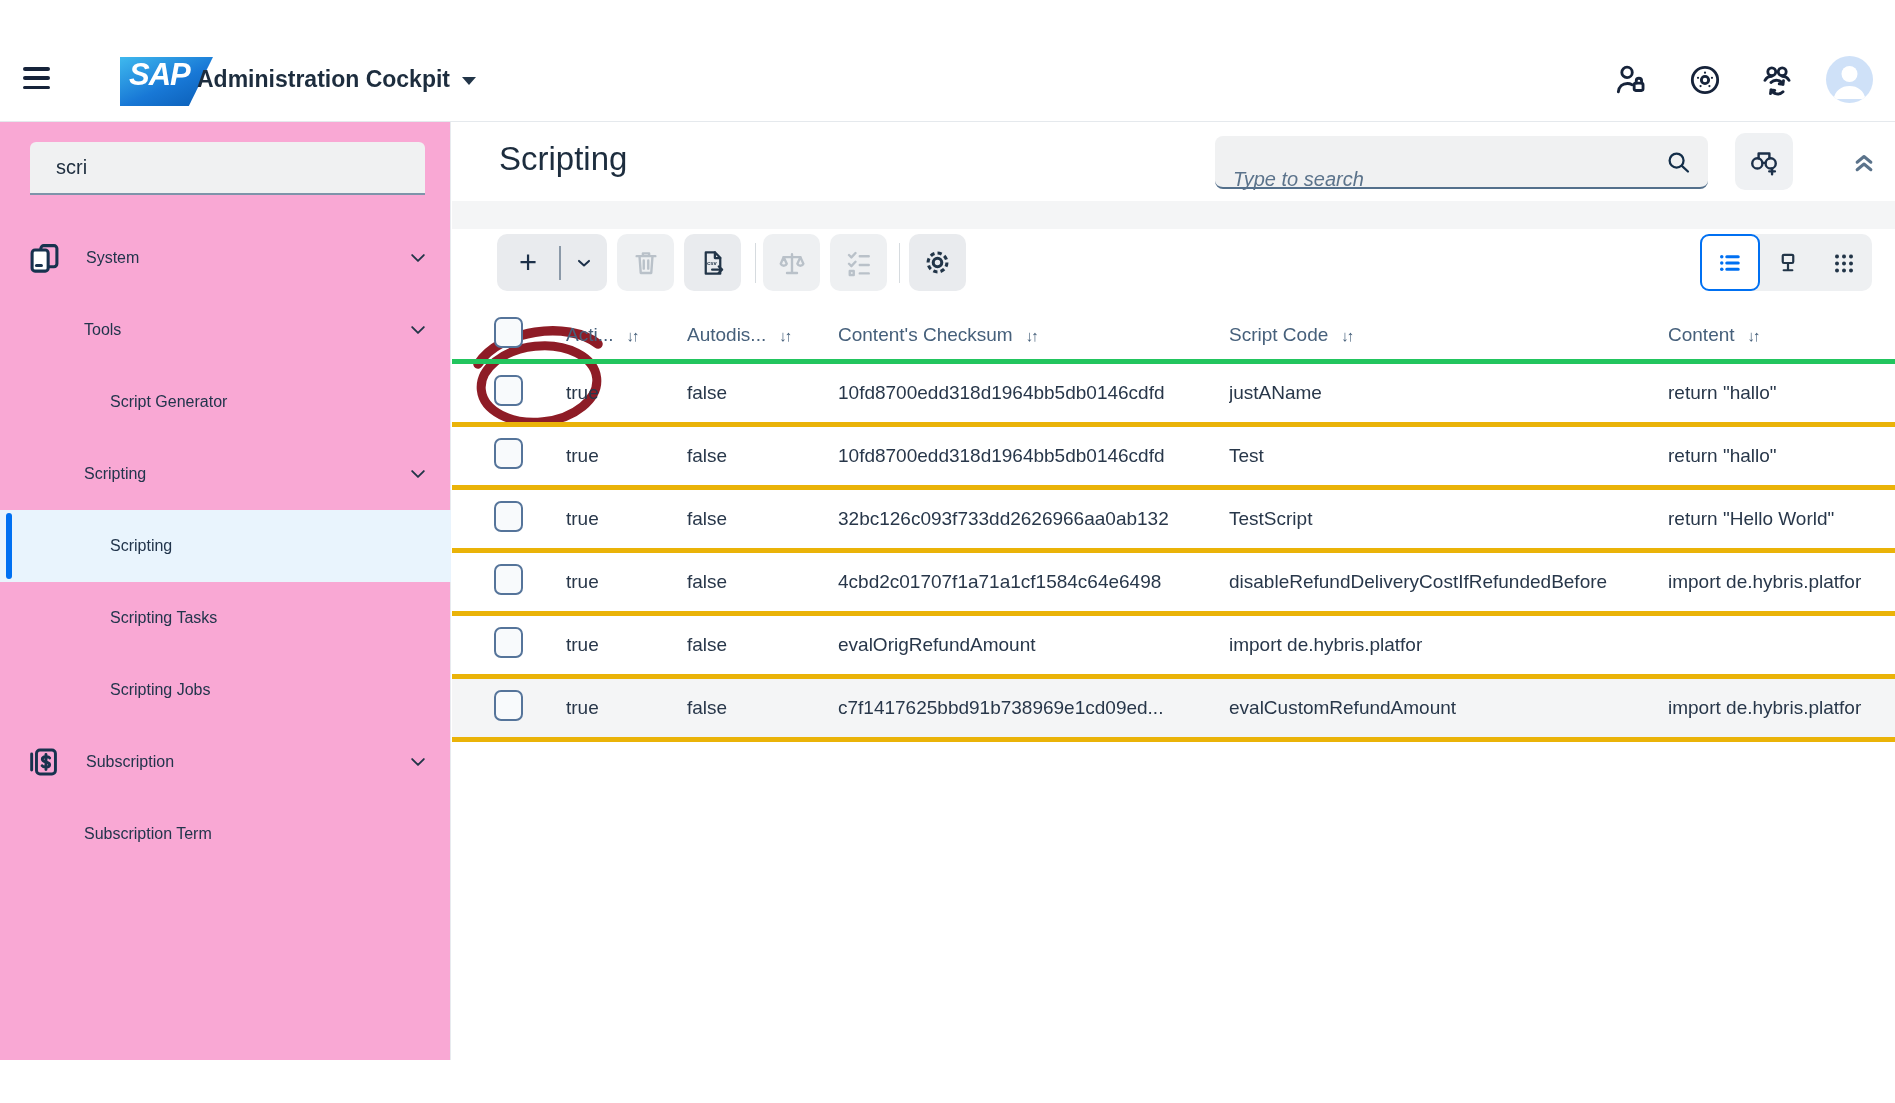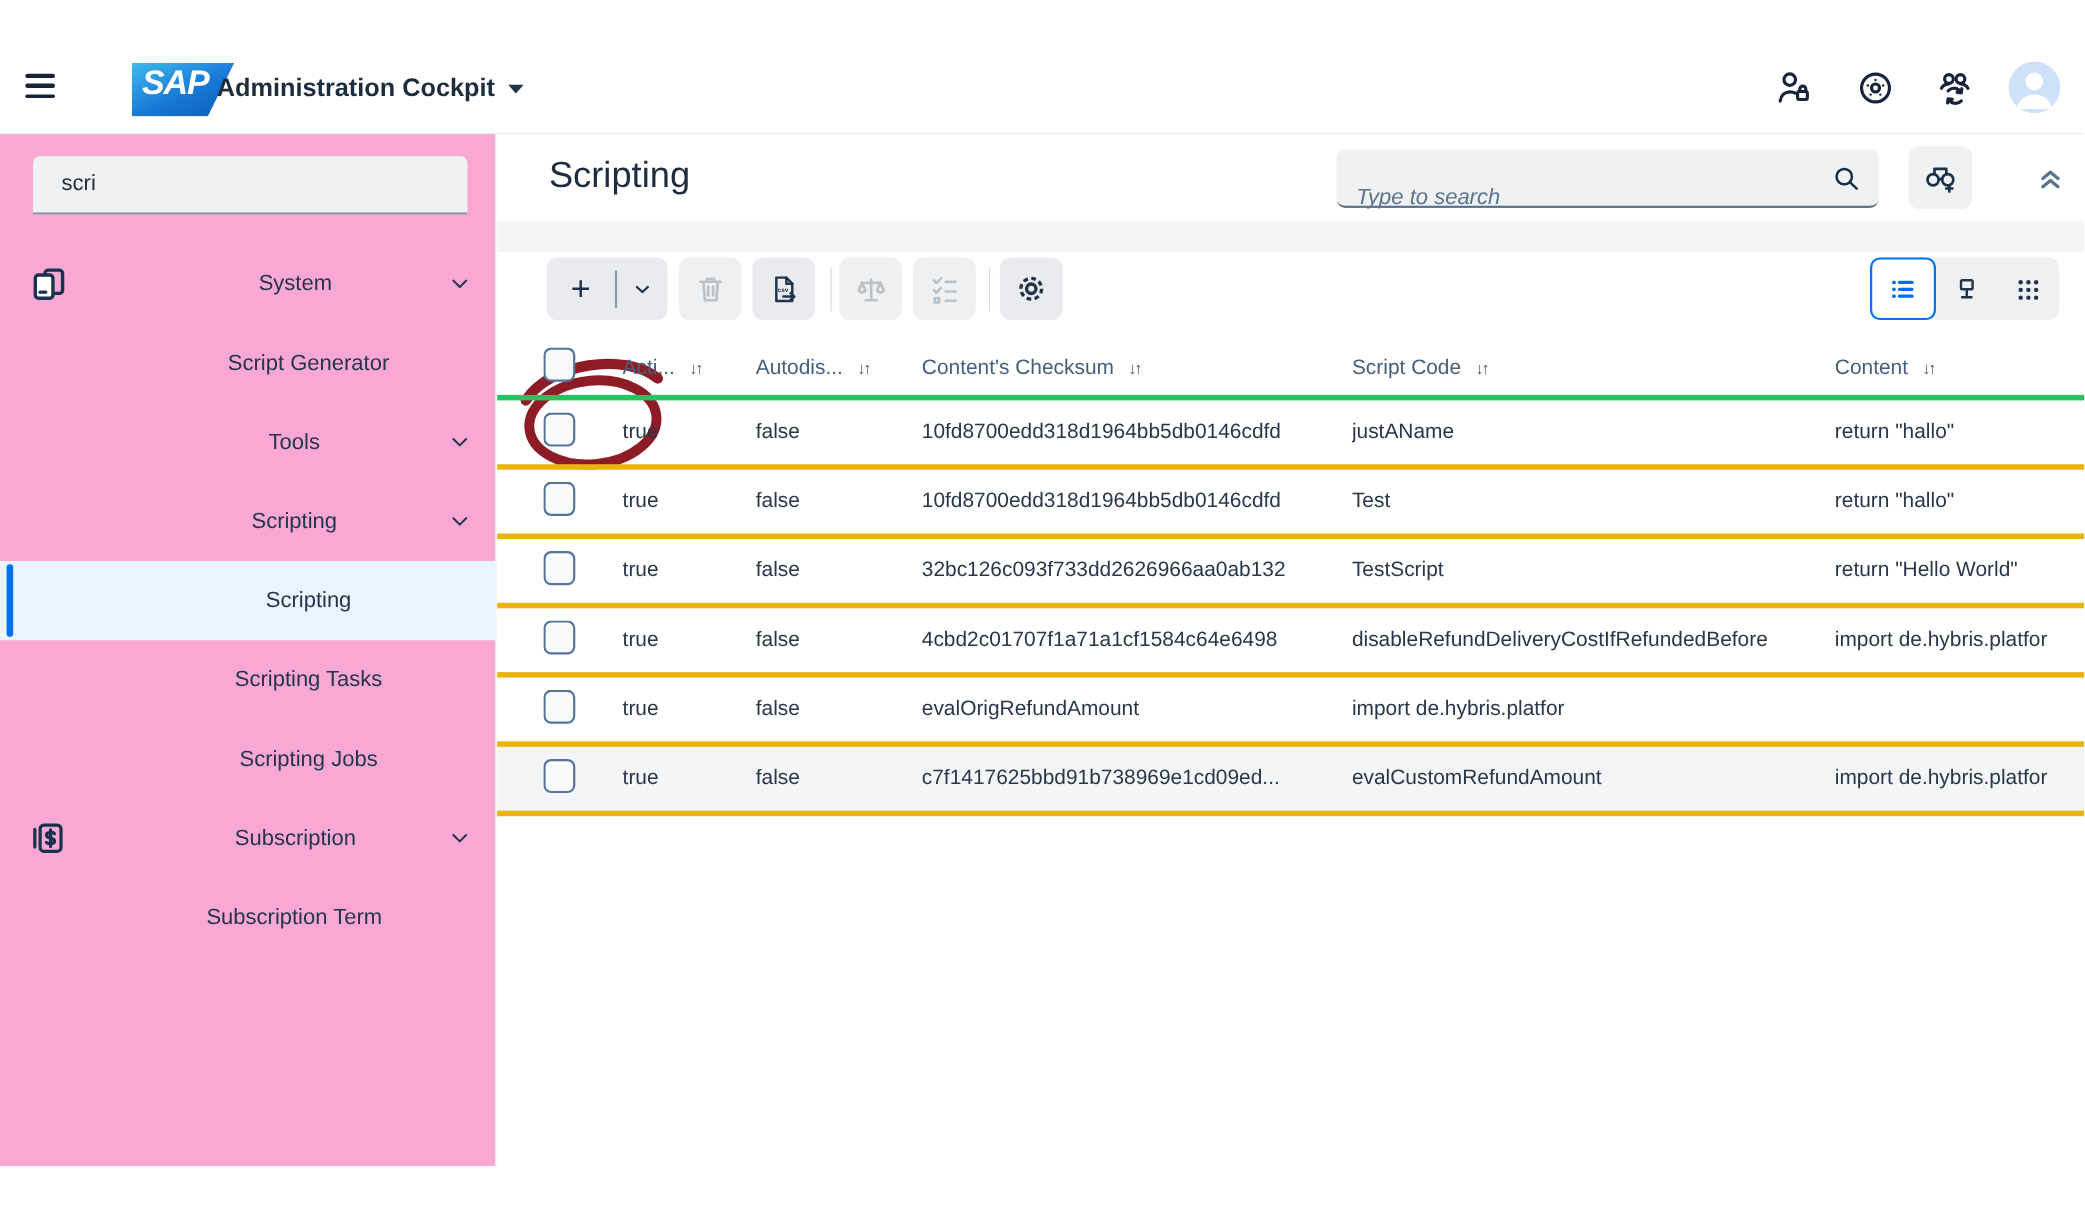--- a/index.html
+++ b/index.html
@@ -20,21 +20,21 @@
   .app-title .caret{width:0;height:0;border-left:7px solid transparent;border-right:7px solid transparent;border-top:8px solid #223548;margin-left:12px;margin-top:3px;}
   .hicon{position:absolute;top:61px;width:38px;height:38px;color:#16233a;cursor:pointer;}
   .avatar{position:absolute;left:1826px;top:56px;width:47px;height:47px;border-radius:50%;background:#cfe1f8;overflow:hidden;cursor:pointer;}
 
   
   .sidebar{position:absolute;left:0;top:122px;width:451px;height:938px;background:#f9a8d4;border-right:1px solid #e7eaee;box-sizing:border-box;}
   .side-search{position:absolute;left:30px;top:20px;width:395px;height:53px;background:#f0f1f2;border:none;
      border-bottom:2px solid #7e94aa;border-radius:6px 6px 0 0;font-size:20px;color:#1d2d3e;
      padding:0 20px 0 26px;box-sizing:border-box;font-family:inherit;outline:none;}
   .side-nav{position:absolute;left:0;top:100px;width:451px;}
-  .side-item{position:relative;height:72px;display:flex;align-items:center;font-size:20px;color:#22354c;cursor:pointer;justify-content:center;}
+  .side-item{position:relative;height:72px;display:flex;align-items:center;font-size:16px;color:#22354c;cursor:pointer;}
   .side-item.lvl0{padding-left:86px;}
   .side-item.lvl1{padding-left:84px;}
   .side-item.lvl2{padding-left:110px;}
   .side-item .nav-ico{position:absolute;left:27px;top:50%;transform:translateY(-50%);width:35px;height:35px;color:#17324e;}
   .side-item .chev{position:absolute;right:23px;top:50%;transform:translateY(-50%);width:20px;height:20px;color:#223548;}
   .side-item.selected{background:#e9f4fd;}
   .side-item.selected::before{content:"";position:absolute;left:6px;top:3px;bottom:3px;width:6px;border-radius:3px;background:#0070f2;}
 
   
   .main{position:absolute;left:452px;top:122px;width:1443px;height:981px;background:#fff;}
@@ -144,30 +144,30 @@
               <path d="M6.5 17.2h3.4"></path>
             </svg>
           </span>
           <span>System</span>
           <span class="chev">
             <svg viewBox="0 0 24 24" width="20" height="20" fill="none" stroke="currentColor" stroke-width="2.2" stroke-linecap="round" stroke-linejoin="round">
               <path d="M5 8.5l7 7 7-7"></path>
             </svg>
           </span>
         </div>
-        <div class="side-item lvl2">
-          <span>Script Generator</span>
-        </div>
         <div class="side-item lvl1">
           <span>Tools</span>
           <span class="chev">
             <svg viewBox="0 0 24 24" width="20" height="20" fill="none" stroke="currentColor" stroke-width="2.2" stroke-linecap="round" stroke-linejoin="round">
               <path d="M5 8.5l7 7 7-7"></path>
             </svg>
           </span>
+        </div>
+        <div class="side-item lvl2">
+          <span>Script Generator</span>
         </div>
         <div class="side-item lvl1">
           <span>Scripting</span>
           <span class="chev">
             <svg viewBox="0 0 24 24" width="20" height="20" fill="none" stroke="currentColor" stroke-width="2.2" stroke-linecap="round" stroke-linejoin="round">
               <path d="M5 8.5l7 7 7-7"></path>
             </svg>
           </span>
         </div>
         <div class="side-item lvl2 selected">

